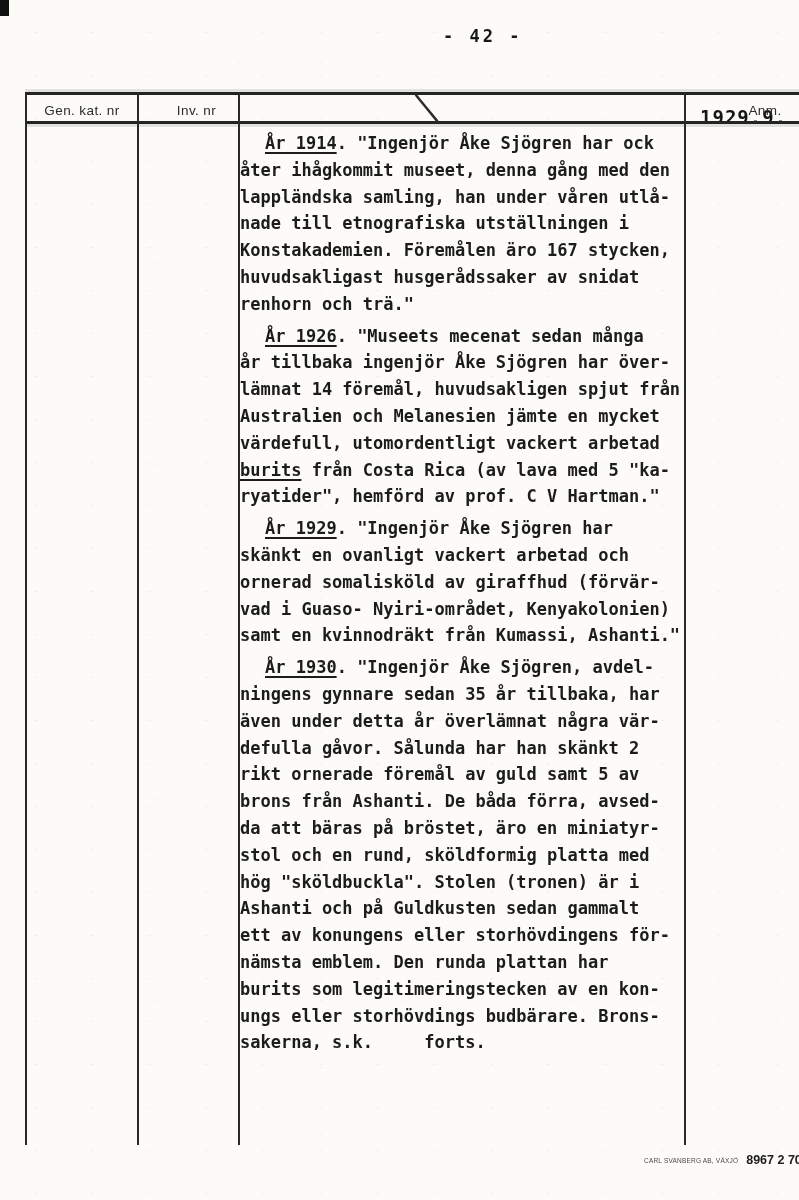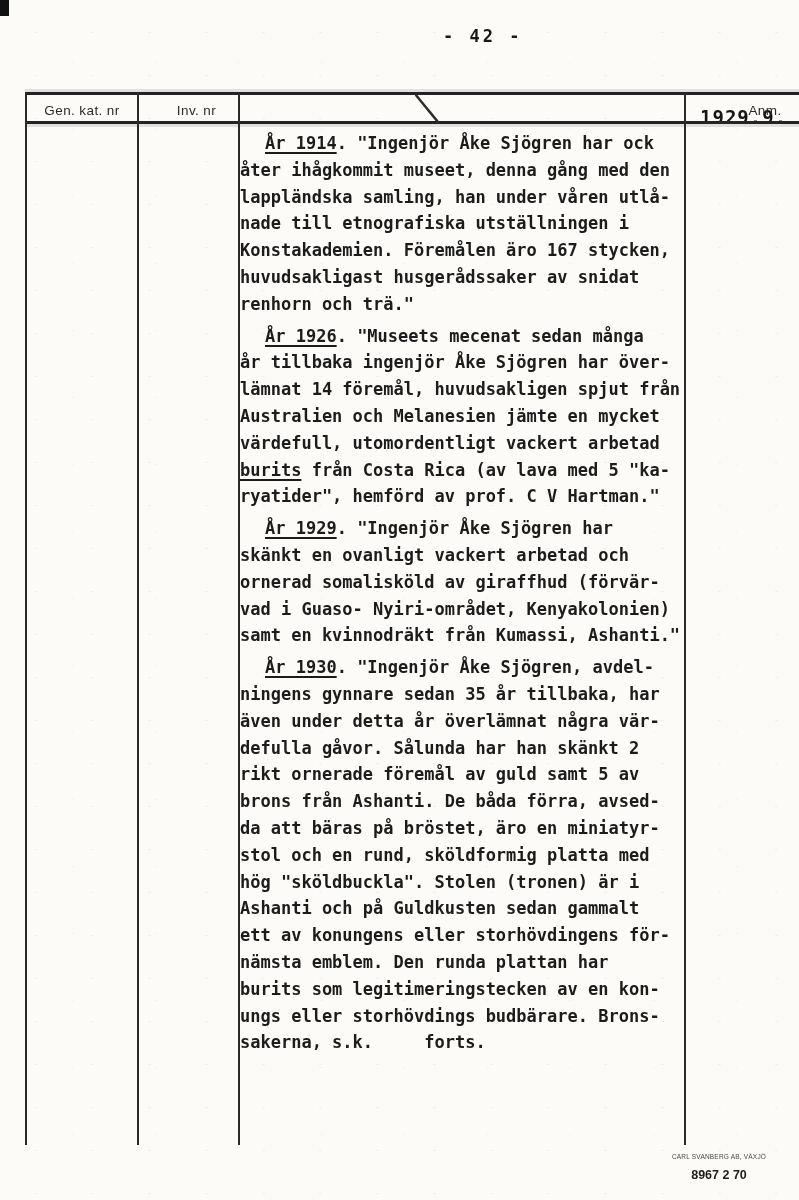--- a/index.html
+++ b/index.html
@@ -49,21 +49,20 @@
     position:absolute;left:240px;top:130px;width:452px;
     font-size:17px;font-weight:700;line-height:26.8px;
     white-space:pre-wrap;color:#1c1c1c;
   }
   .para{margin:0 0 5px 0;text-indent:25px;}
   .u{text-decoration:underline;text-decoration-thickness:1.6px;text-underline-offset:3px;}
   .print-footer{
     position:absolute;left:644px;top:1153px;width:150px;
     display:flex;align-items:center;gap:8px;
     font-family:"Liberation Sans", sans-serif;
-    flex-direction:column;
   }
   .printer-name{font-size:6.5px;color:#4a4a4a;letter-spacing:0.2px;white-space:nowrap;}
   .print-code{font-size:12.5px;font-weight:700;color:#1d1d1d;white-space:nowrap;}
 </style>
 </head>
 <body>
 
 <div class="page">
 
   <div class="corner-mark"></div>

